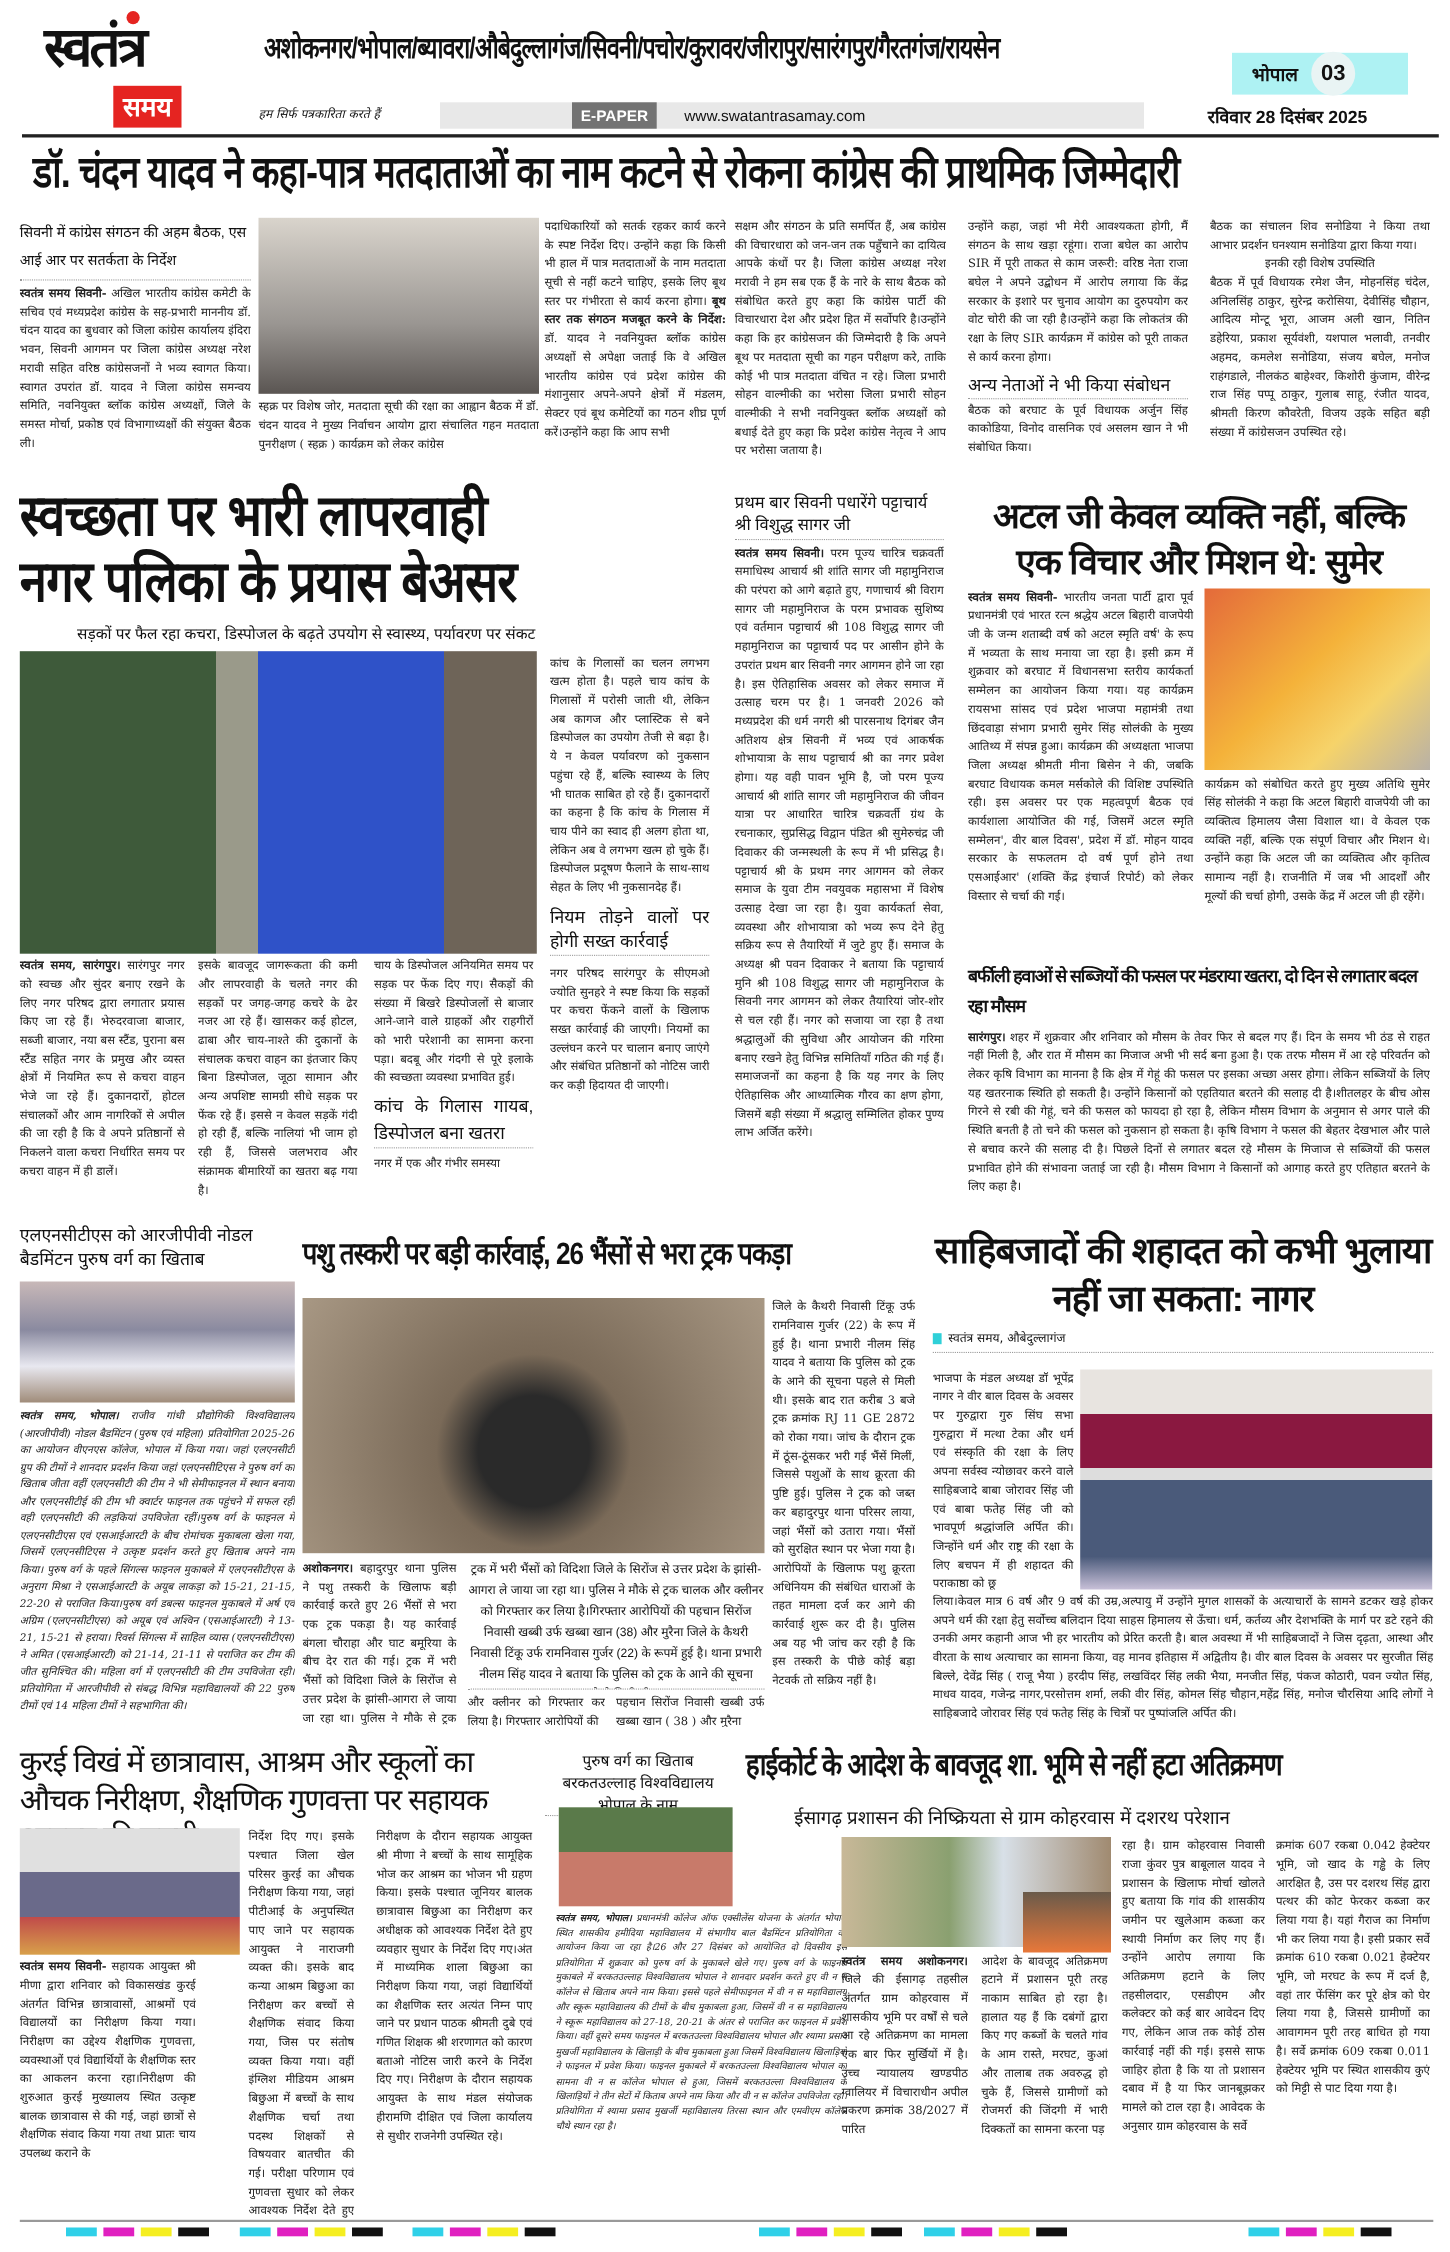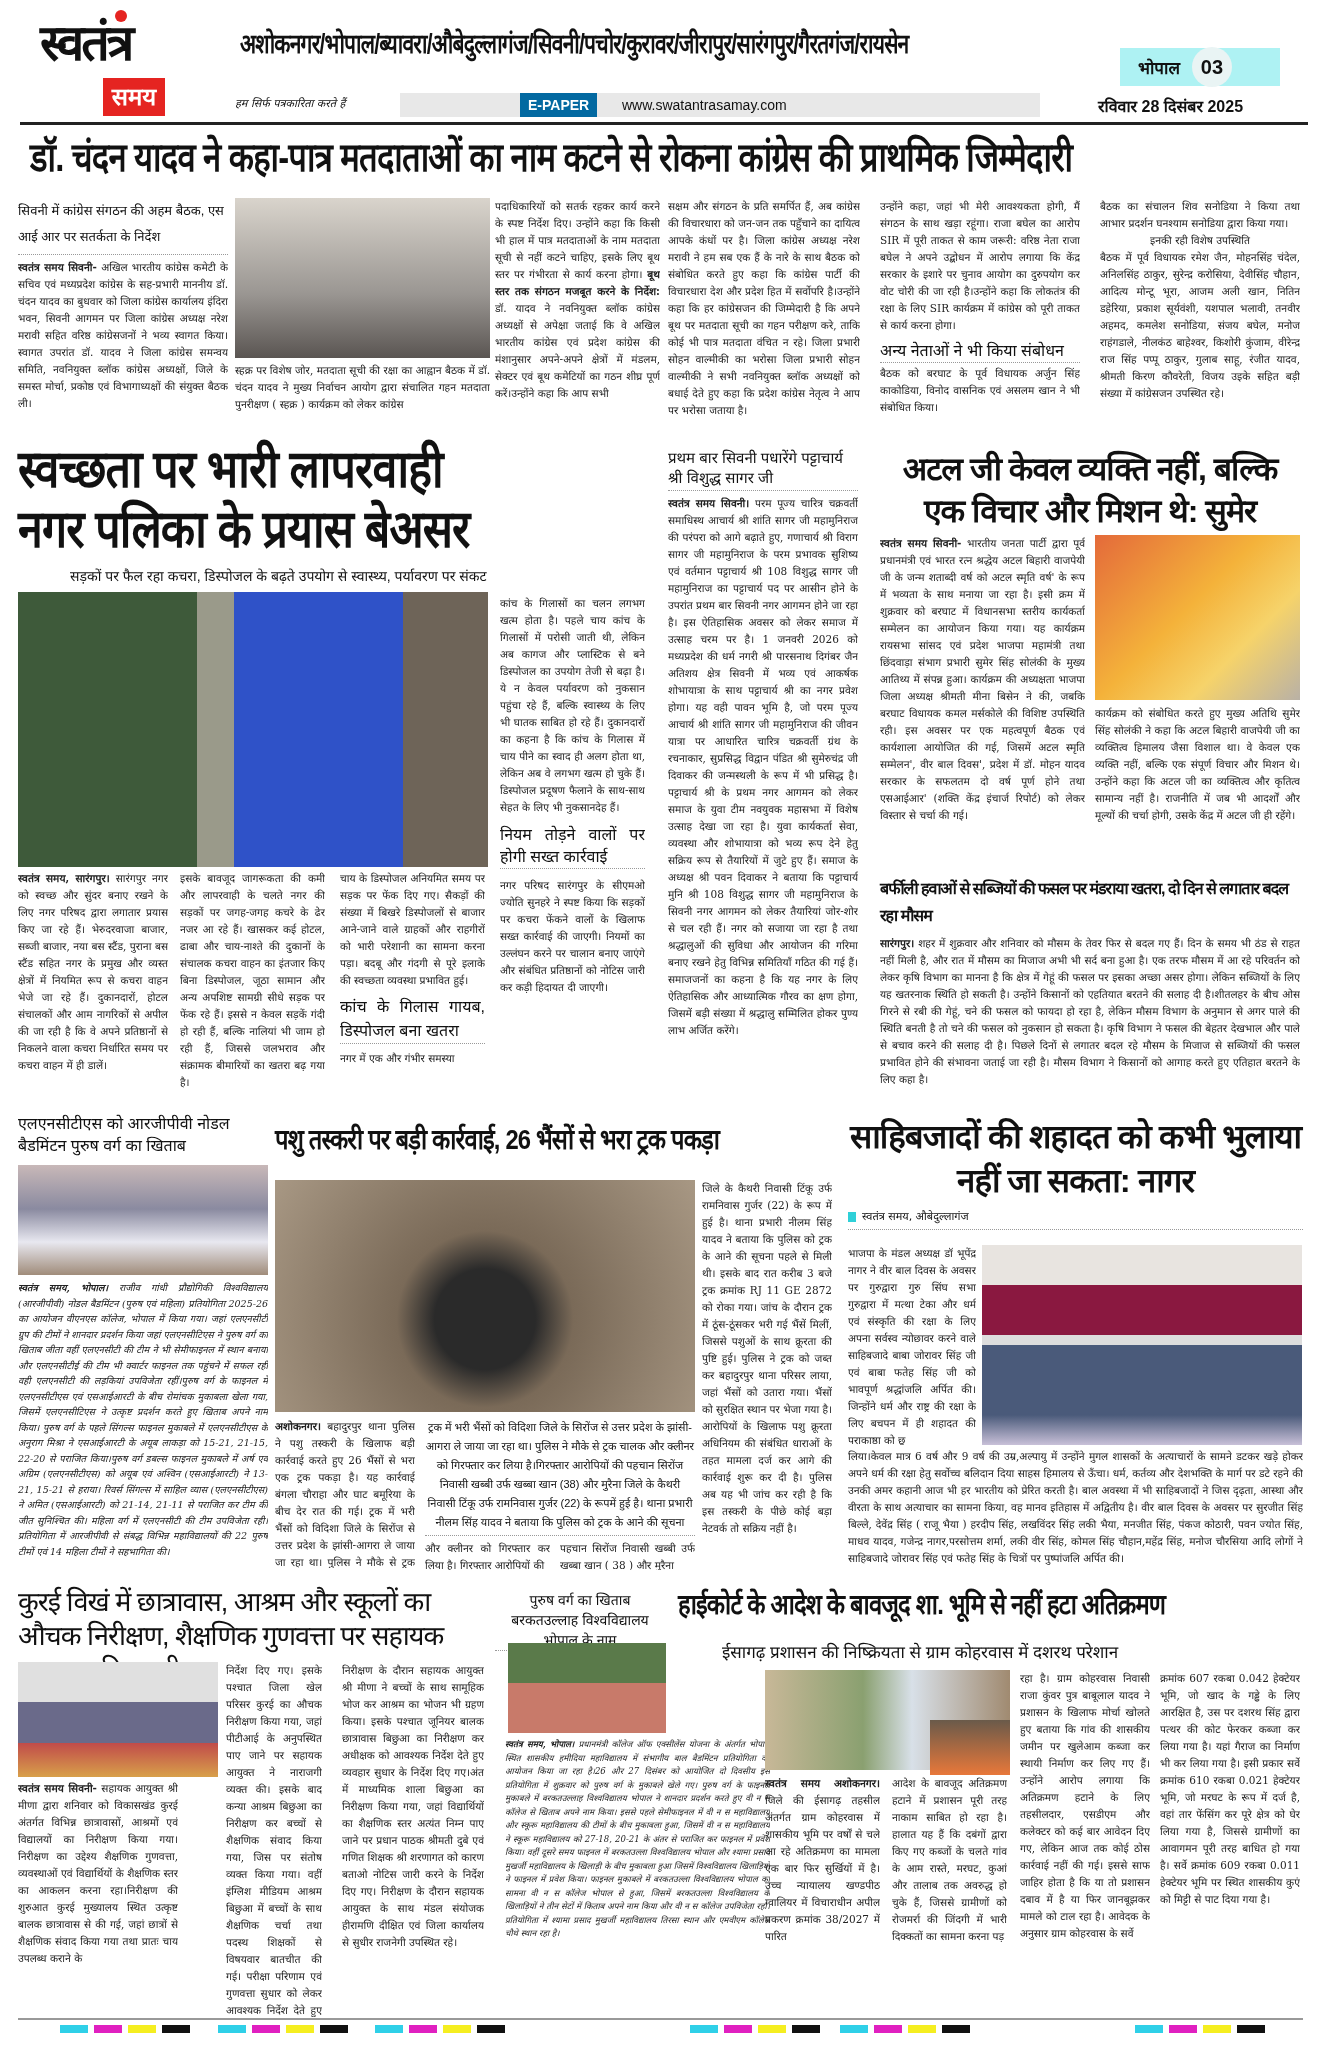--- a/index.html
+++ b/index.html
@@ -4,21 +4,21 @@
 <style>
 *{box-sizing:border-box;margin:0;padding:0}
 body{width:1318px;height:2047px;background:#fff;font-family:"DejaVu Sans",sans-serif;color:#111;position:relative;overflow:hidden}
 .abs{position:absolute}
 .logo-top{left:40px;top:12px;width:118px;height:62px;font:bold 50px/62px "DejaVu Serif",serif;color:#111;letter-spacing:-3px}
 .logo-dot{left:115px;top:10px;width:12px;height:12px;border-radius:50%;background:#e52421}
 .logo-bottom{left:103px;top:78px;width:62px;height:38px;background:#e52421;color:#fff;font:bold 24px/38px "DejaVu Sans",sans-serif;text-align:center}
 .cities{left:240px;top:24px;width:870px;font:bold 27px/40px "Liberation Sans",sans-serif;letter-spacing:-1px;transform:scaleX(.78);transform-origin:left}
 .tagline{left:235px;top:95px;font:italic 11px "DejaVu Serif",serif}
 .epbar{left:400px;top:93px;width:640px;height:24px;background:#e8e8e8}
-.eplabel{left:520px;top:93px;height:24px;padding:0 8px;background:#0369a1;color:#fff;font:bold 14px/24px "Liberation Sans",sans-serif}
+.eplabel{left:520px;top:93px;height:24px;padding:0 8px;background:#737373;color:#fff;font:bold 14px/24px "Liberation Sans",sans-serif}
 .epurl{left:622px;top:93px;font:14px/24px "Liberation Sans",sans-serif}
 .edition{left:1120px;top:48px;width:160px;height:38px;background:#aef2f3;display:flex;align-items:center}
 .edition-name{font:bold 17px "DejaVu Sans",sans-serif;margin-left:18px}
 .page-num{margin-left:12px;width:40px;height:40px;border-radius:50%;background:#e9f4f4;display:flex;align-items:center;justify-content:center;font:bold 20px "Liberation Sans",sans-serif}
 .date{left:1098px;top:95px;font:bold 16px "Liberation Sans",sans-serif}
 .rule{left:20px;width:1288px;height:3px;background:#222}
 .h-big{font-family:"Liberation Sans",sans-serif;font-weight:bold;letter-spacing:-1px;line-height:1.05;color:#111}
 .h-sub{font-family:"Liberation Sans",sans-serif;color:#111}
 .col{font:10.5px/17px "DejaVu Serif",serif;text-align:justify;color:#222;overflow:hidden}
 .col b{font-weight:bold}

